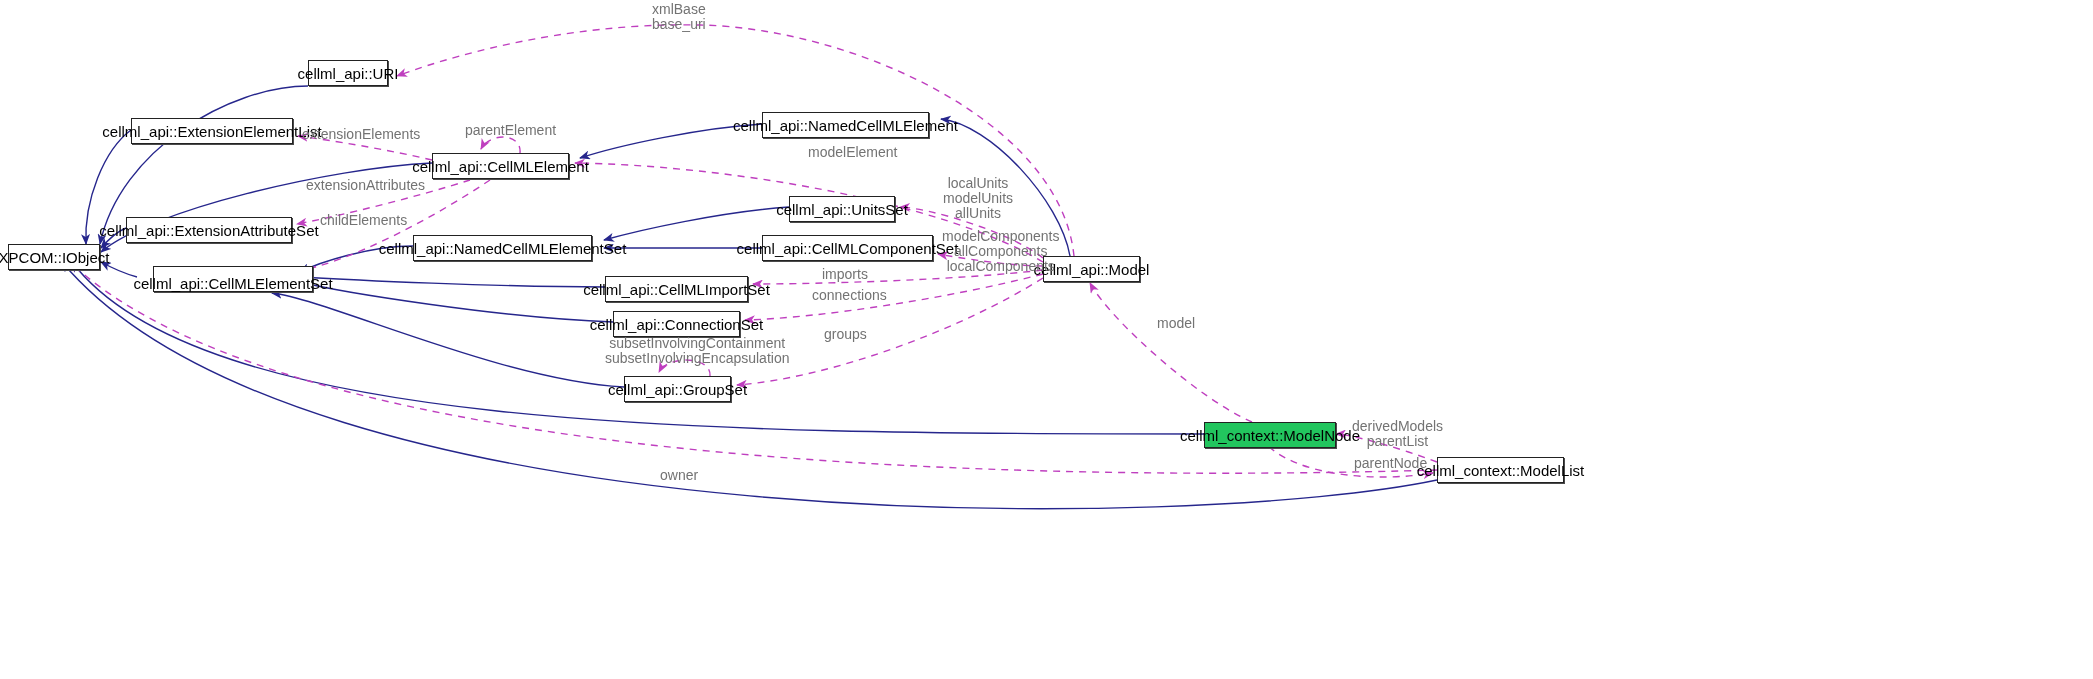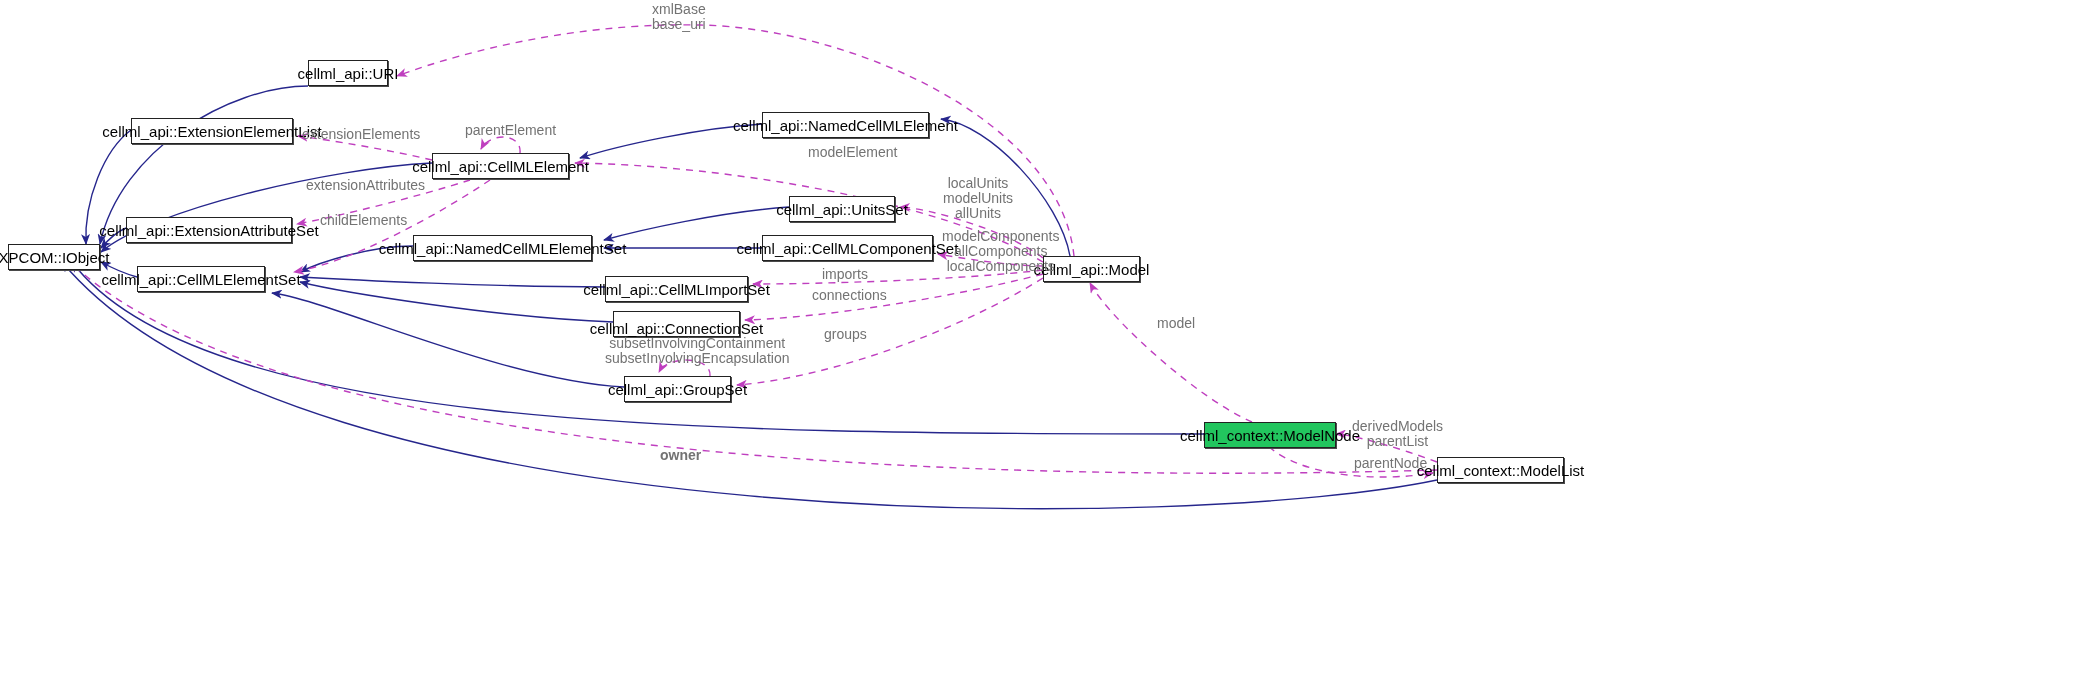--- a/index.html
+++ b/index.html
@@ -144,39 +144,39 @@
     </div>
   <div class="node" style="left:131px;top:118px; width:162px;">
       <span>cellml_api::ExtensionElementList</span>
     </div>
   <div class="node" style="left:126px;top:217px; width:166px;">
       <span>cellml_api::ExtensionAttributeSet</span>
     </div>
   <div class="node" style="left:432px;top:153px; width:137px;text-align:center;">
       <span>cellml_api::CellMLElement</span>
     </div>
-  <div class="node" style="left:137px;top:266px; width:128px;">
+  <div class="node" style="left:153px;top:266px; width:160px;align-items:flex-end;">
       <span>cellml_api::CellMLElementSet</span>
     </div>
   <div class="node" style="left:762px;top:112px; width:167px;">
       <span>cellml_api::NamedCellMLElement</span>
     </div>
   <div class="node" style="left:413px;top:235px; width:179px;">
       <span>cellml_api::NamedCellMLElementSet</span>
     </div>
   <div class="node" style="left:789px;top:196px; width:106px;">
       <span>cellml_api::UnitsSet</span>
     </div>
   <div class="node" style="left:762px;top:235px; width:171px;">
       <span>cellml_api::CellMLComponentSet</span>
     </div>
   <div class="node" style="left:605px;top:276px; width:143px;">
       <span>cellml_api::CellMLImportSet</span>
     </div>
-  <div class="node" style="left:613px;top:311px; width:127px;align-items:flex-end;">
+  <div class="node" style="left:613px;top:311px; width:127px;">
       <span>cellml_api::ConnectionSet</span>
     </div>
   <div class="node" style="left:624px;top:376px; width:107px;">
       <span>cellml_api::GroupSet</span>
     </div>
   <div class="node" style="left:1043px;top:256px;width:97px;">
       <span>cellml_api::Model</span>
     </div>
   <div class="node highlight" style="left:1204px;top:422px;width:132px;">
       <span>cellml_context::ModelNode</span>
@@ -199,16 +199,16 @@
 allComponents
 localComponents</div>
   <div class="edge-label" style="left:822px; top:267px;">imports</div>
   <div class="edge-label" style="left:812px; top:288px;">connections</div>
   <div class="edge-label" style="left:824px; top:327px;">groups</div>
   <div class="edge-label" style="left:605px; top:336px;">subsetInvolvingContainment
 subsetInvolvingEncapsulation</div>
   <div class="edge-label" style="left:1157px;top:316px;">model</div>
   <div class="edge-label" style="left:1352px;top:419px;">derivedModels
 parentList</div>
-  <div class="edge-label" style="left:660px; top:448px;font-weight:bold;">owner</div>
+  <div class="edge-label" style="left:660px; top:468px;">owner</div>
   <div class="edge-label" style="left:1354px;top:456px;">parentNode</div>
 
 </div>
 
 </body></html>

